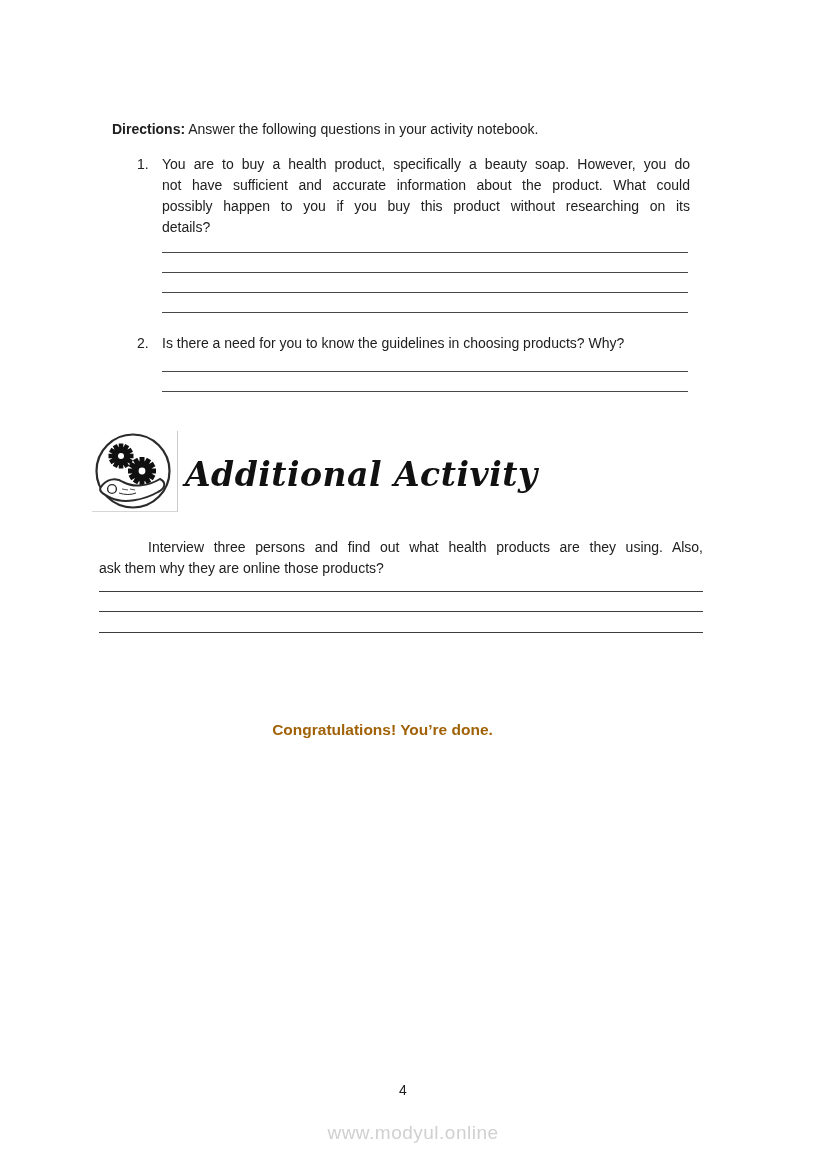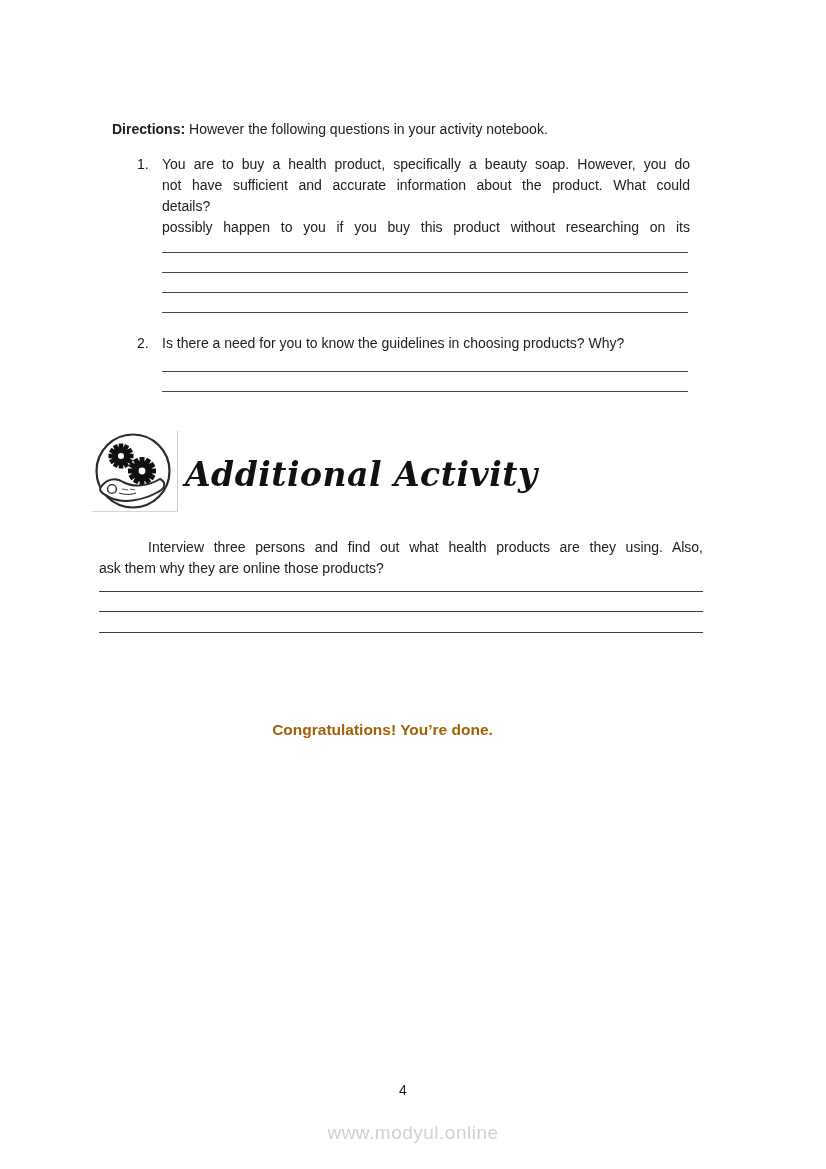--- a/index.html
+++ b/index.html
@@ -113,29 +113,29 @@
     font-size: 19px;
     letter-spacing: 0.5px;
     color: #d0d0d0;
   }
 </style>
 </head>
 <body>
 
 <div class="page">
 
-  <p class="directions"><span class="label">Directions:</span><span> However the following questions in your activity notebook.</span></p>
+  <p class="directions"><span class="label">Directions:</span><span> Answer the following questions in your activity notebook.</span></p>
 
   <div class="question question-1">
     <div class="qnum">1.</div>
     <div class="qtext">
         <div class="jline">You are to buy a health product, specifically a beauty soap. However, you do</div>
         <div class="jline">not have sufficient and accurate information about the product. What could</div>
+        <div class="jline">possibly happen to you if you buy this product without researching on its</div>
         <div class="jline last">details?</div>
-        <div class="jline">possibly happen to you if you buy this product without researching on its</div>
       </div>
   </div>
   <div class="answer-lines q1-lines">
       <div class="blank-line"></div>
       <div class="blank-line"></div>
       <div class="blank-line"></div>
       <div class="blank-line"></div>
     </div>
 
   <div class="question question-2">

